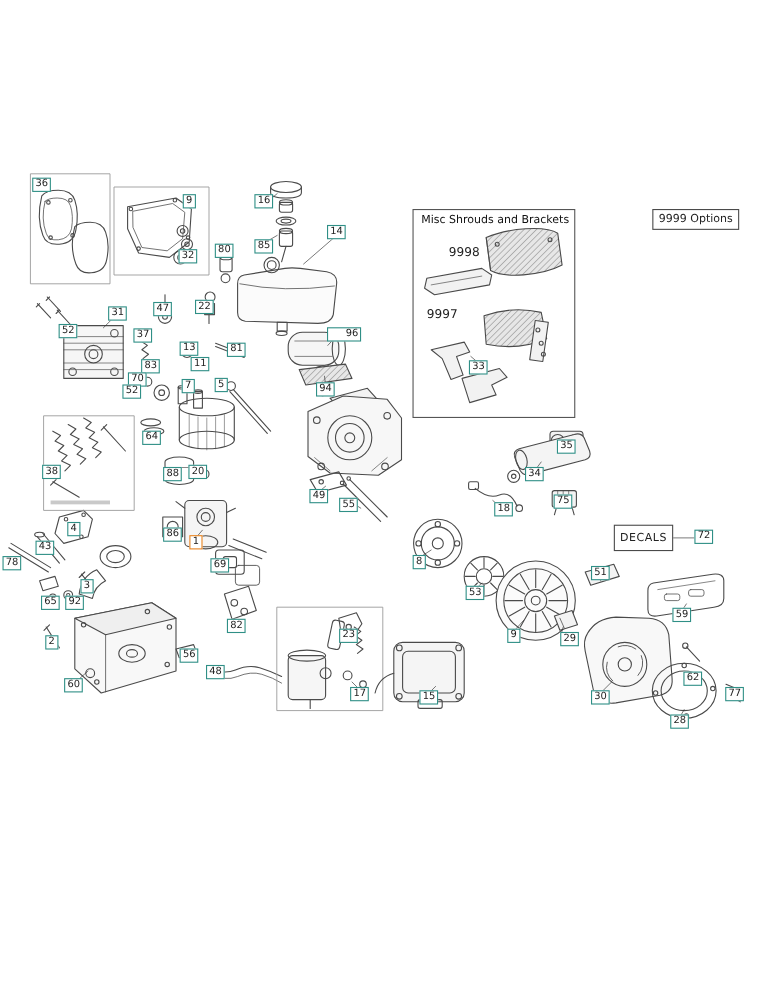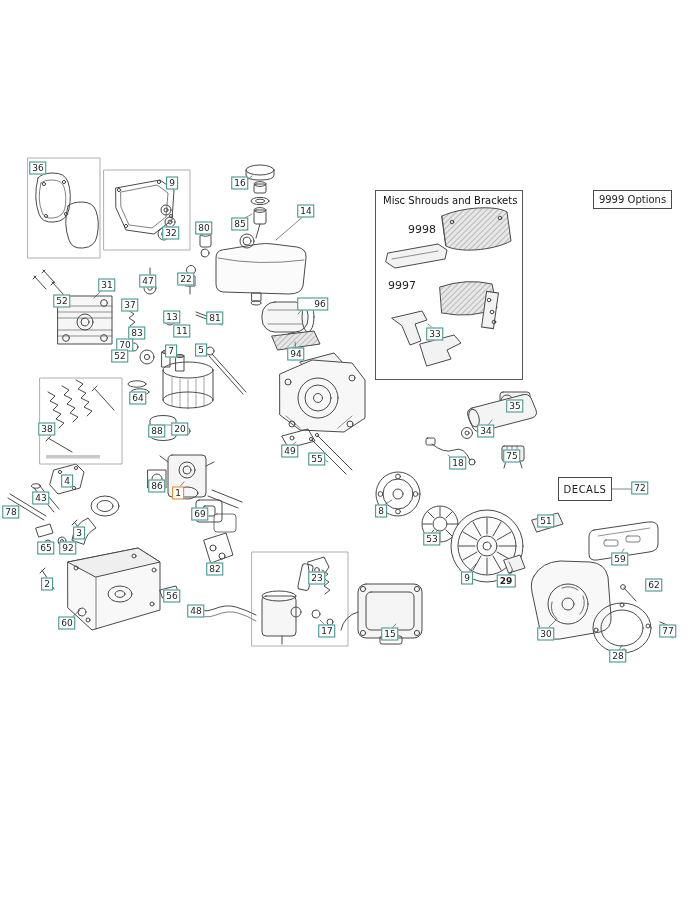--- a/index.html
+++ b/index.html
@@ -537,27 +537,27 @@
       <span class="callout" style="left: 79px; top: 533px;">3</span>
       <span class="callout" style="left: 46px; top: 548px;">65</span>
       <span class="callout" style="left: 68px; top: 548px;">92</span>
       <span class="callout" style="left: 546px; top: 521px;">51</span>
       <span class="callout" style="left: 640px; top: 488px;">72</span>
       <span class="callout" style="left: 620px; top: 559px;">59</span>
       <span class="callout" style="left: 47px; top: 584px;">2</span>
       <span class="callout" style="left: 215px; top: 569px;">82</span>
       <span class="callout" style="left: 317px; top: 578px;">23</span>
       <span class="callout" style="left: 467px; top: 578px;">9</span>
-      <span class="callout" style="left: 506px; top: 581px; font-weight: bold;">29</span>
+      <span class="callout" style="left: 518px; top: 581px;">29</span>
       <span class="callout" style="left: 172px; top: 596px;">56</span>
       <span class="callout" style="left: 196px; top: 611px;">48</span>
       <span class="callout" style="left: 67px; top: 623px;">60</span>
       <span class="callout" style="left: 327px; top: 631px;">17</span>
       <span class="callout" style="left: 390px; top: 634px; text-align: right;">15</span>
       <span class="callout" style="left: 546px; top: 634px;">30</span>
-      <span class="callout" style="left: 630px; top: 585px; margin-left: 24px;">62</span>
+      <span class="callout" style="left: 630px; top: 617px;">62</span>
       <span class="callout" style="left: 618px; top: 656px;">28</span>
       <span class="callout" style="left: 668px; top: 631px;">77</span>
       <span class="callout" style="left: 435px; top: 334px;">33</span>
     </div>
 
 
 </div>
 
 </body></html>

